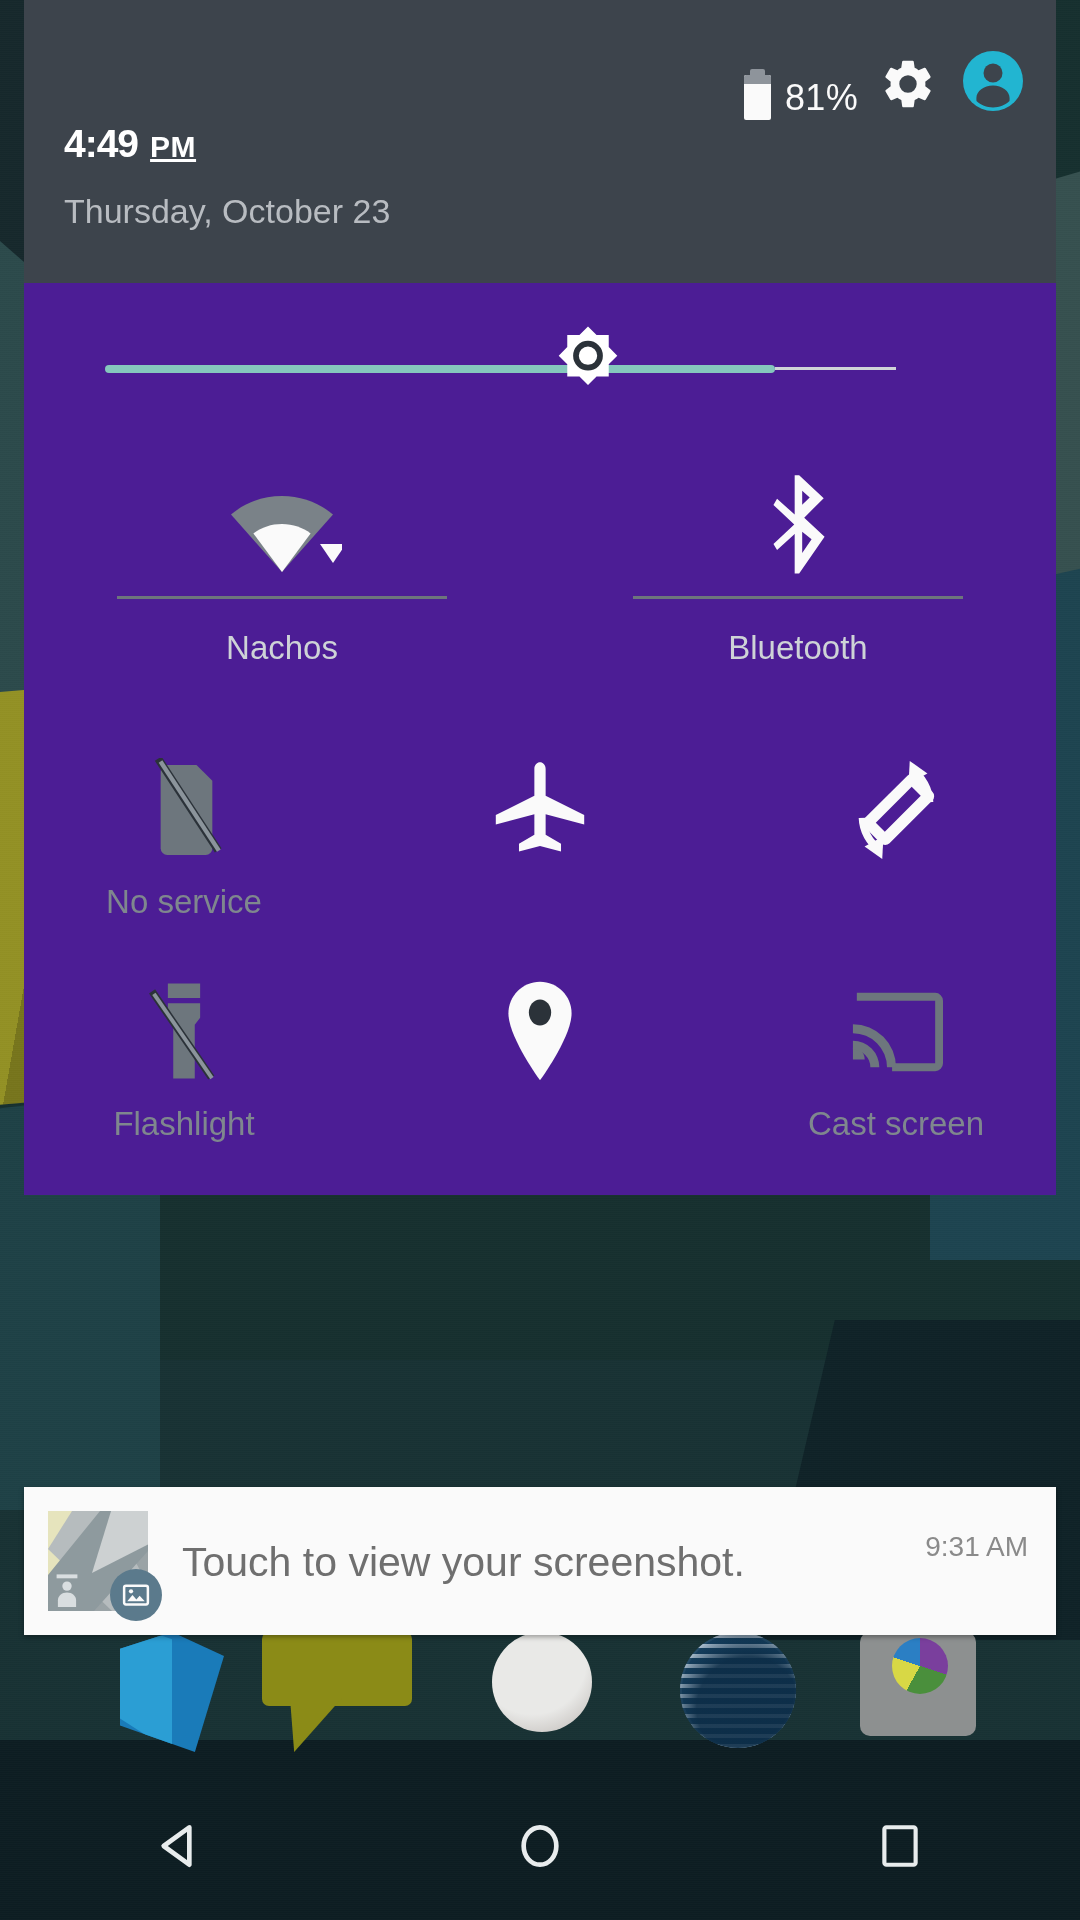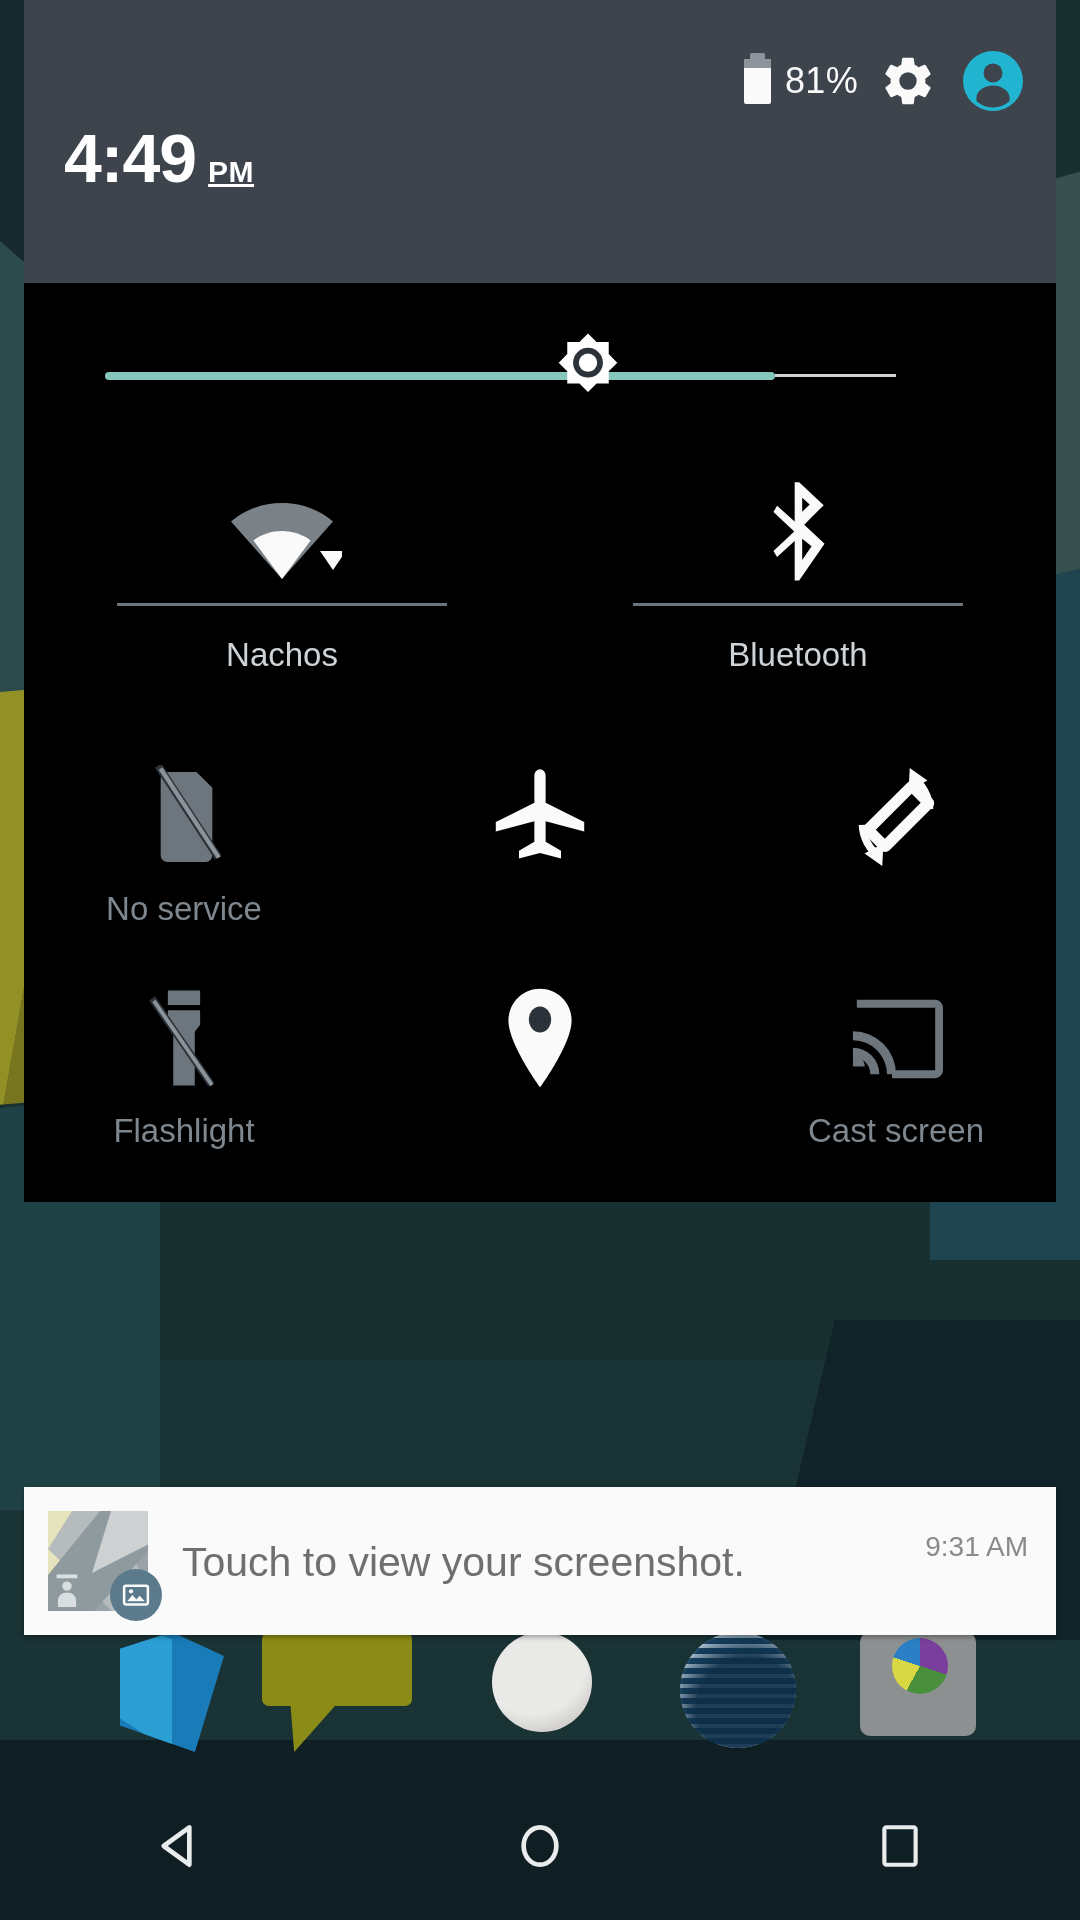--- a/index.html
+++ b/index.html
@@ -92,43 +92,43 @@
     background:radial-gradient(circle at 58% 64%, rgba(12,44,70,.88) 0 46%, rgba(12,44,70,0) 70%); }
   .app-sq { left:860px; width:116px; height:104px; background:#8d9090; border-radius:10px; }
   .app-sq::after{ content:''; position:absolute; left:32px; top:6px; width:56px; height:56px;
     border-radius:50%;
     background:conic-gradient(#7a3f9d 0 30%, #4a8f3c 30% 58%, #d8d845 58% 80%, #2b7fc4 80% 100%); }
 
   
   #qs-panel { position:absolute; left:24px; top:0; width:1032px; }
   .qs-header { background:#3d444c; padding:0; height:283px; position:relative; }
   .qs-status { position:absolute; right:24px; top:42px;
-    display:flex; align-items:center; gap:0; }
+    display:flex; align-items:flex-end; gap:0; }
 
   .batt-wrap { display:flex; align-items:center; margin-right:14px; }
   .batt {
     position:relative; width:27px; height:45px; background:#fafafa;
     border-radius:2px;
   }
   .batt-cap { position:absolute; left:6px; top:-6px; width:15px; height:7px;
     background:#8e949b; border-radius:2px 2px 0 0; }
   .batt-empty { position:absolute; left:0; top:0; width:27px; height:9px;
     background:#8e949b; border-radius:2px 2px 0 0; }
   .batt-pct { color:#fafafa; font-size:36px; margin-left:14px; letter-spacing:.3px; }
 
   .gear-btn { width:72px; height:72px; display:flex; align-items:center; justify-content:center; }
   .avatar-btn { width:78px; height:78px; display:flex; align-items:center; justify-content:center;
     margin-left:10px; }
 
   .qs-clock { position:absolute; left:40px; top:124px; display:flex; align-items:baseline; }
-  .qs-time { color:#fff; font-size:68px; font-weight:bold; letter-spacing:-1px; line-height:1; }
+  .qs-time { color:#fff; font-size:39px; font-weight:bold; letter-spacing:-1px; line-height:1; }
   .qs-ampm { color:#fff; font-size:30px; font-weight:bold; margin-left:12px; letter-spacing:.5px;text-decoration:underline; }
   .qs-date { position:absolute; left:40px; top:192px; color:#b8bcc1; font-size:34px; }
 
-  .qs-body { background:#000000; padding:8px 0 52px 0; position:relative; }
+  .qs-body { background:#4c1d95; padding:1px 0 52px 0; position:relative; }
 
   
   .bright-row { height:170px; position:relative; }
   .bright-track { position:absolute; left:81px; top:81px; width:670px; height:8px;
     background:#85c7bd; border-radius:4px; }
   .bright-rest { position:absolute; left:751px; top:83px; width:121px; height:3px;
     background:#cfd4d8; }
   .sun-thumb { position:absolute; left:554px; top:350px; }
 
   
@@ -231,20 +231,21 @@
           <circle cx="32" cy="24" r="9.5" fill="#3d444c"></circle>
           <path fill="#3d444c" d="M32 36.5c-9.2 0-16.6 5.6-16.6 12.6 0 1.2 0 2.2.1 3 4.3 4 10.1 6.4 16.5 6.4s12.2-2.4 16.5-6.4c.1-.8.1-1.8.1-3 0-7-7.4-12.6-16.6-12.6z"></path>
         </svg>
       </div>
     </div>
 
     <div class="qs-clock">
       <span class="qs-time">4:49</span>
       <span class="qs-ampm">PM</span>
     </div>
+    <div class="qs-date">Thursday, October 23</div>
   </div>
 
   <div class="qs-body">
 
     <div class="bright-row">
       <div class="bright-rest"></div>
       <div class="bright-track"></div>
       <svg class="sun-thumb" style="position:absolute;left:526px;top:40px" width="76" height="76" viewBox="0 0 48 48">
         <path fill="#ffffff" d="M24 1.5l5.4 5.4h7.7v7.7l5.4 5.4-5.4 5.4v7.7h-7.7L24 38.5l-5.4-5.4h-7.7v-7.7L5.5 20l5.4-5.4V6.9h7.7z"></path>
         <circle cx="24" cy="20" r="7.6" fill="none" stroke="#2b3239" stroke-width="3.6"></circle>

